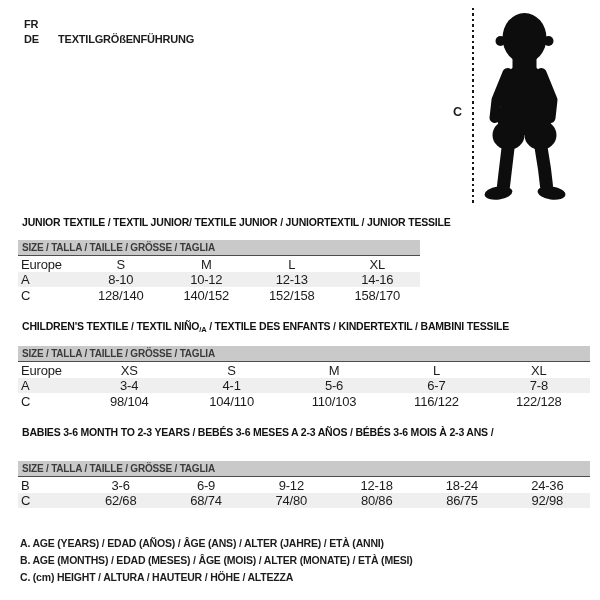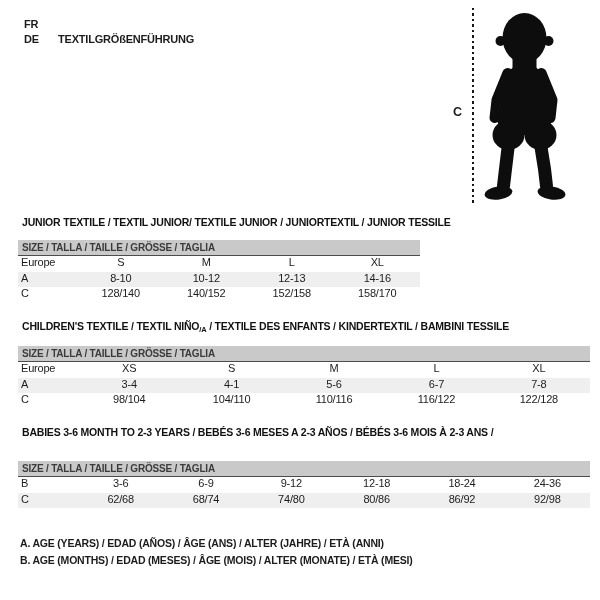--- a/index.html
+++ b/index.html
@@ -43,21 +43,21 @@
   .t2 { top: 346px; width: 572px; }
   .t3 { top: 461px; width: 572px; }
   .thead {
     height: 16px; line-height: 16px;
     background: #c9c9c9;
     border-bottom: 1px solid #4c4c4c;
     color: #3b3b3b;
     font-size: 10px; font-weight: 700; letter-spacing: -0.2px;
     padding-left: 4px;
   }
-  .trow { display: flex; height: 15.5px; align-items: flex-start; font-size: 11px; letter-spacing: -0.2px; }
+  .trow { display: flex; height: 15.5px; align-items: flex-end; font-size: 13px; letter-spacing: -0.2px; }
   .trow.alt { background: #efefef; }
   .tlabel { width: 60px; padding-left: 3px; text-align: left; }
   .tcell { flex: 1; text-align: center; }
 
   
   .notes { left: 20px; top: 535px; }
   .note-line { font-size: 10.5px; font-weight: 700; letter-spacing: -0.2px; height: 17px; line-height: 17px; white-space: nowrap; }
 </style>
 </head>
 <body>
@@ -144,21 +144,21 @@
     <div class="tcell">3-4</div>
     <div class="tcell">4-1</div>
     <div class="tcell">5-6</div>
     <div class="tcell">6-7</div>
     <div class="tcell">7-8</div>
   </div>
   <div class="trow">
     <div class="tlabel">C</div>
     <div class="tcell">98/104</div>
     <div class="tcell">104/110</div>
-    <div class="tcell">110/116</div>
+    <div class="tcell">110/103</div>
     <div class="tcell">116/122</div>
     <div class="tcell">122/128</div>
   </div>
 </div>
 
 <h2 class="abs sec-title title-babies">
   <div>BABIES 3-6 MONTH TO 2-3 YEARS / BEBÉS 3-6 MESES A 2-3 AÑOS / BÉBÉS 3-6 MOIS À 2-3 ANS /</div>
 </h2>
 <div class="abs size-table t3">
   <div class="thead">SIZE / TALLA / TAILLE / GRÖSSE / TAGLIA</div>
@@ -170,21 +170,22 @@
     <div class="tcell">12-18</div>
     <div class="tcell">18-24</div>
     <div class="tcell">24-36</div>
   </div>
   <div class="trow alt">
     <div class="tlabel">C</div>
     <div class="tcell">62/68</div>
     <div class="tcell">68/74</div>
     <div class="tcell">74/80</div>
     <div class="tcell">80/86</div>
-    <div class="tcell">86/92</div>
+    <div class="tcell">86/75</div>
     <div class="tcell">92/98</div>
   </div>
 </div>
 
 <div class="abs notes">
   <div class="note-line">A. AGE (YEARS) / EDAD (AÑOS) / ÂGE (ANS) / ALTER (JAHRE) / ETÀ (ANNI)</div>
   <div class="note-line">B. AGE (MONTHS) / EDAD (MESES) / ÂGE (MOIS) / ALTER (MONATE) / ETÀ (MESI)</div>
+  <div class="note-line">C. (cm) HEIGHT / ALTURA / HAUTEUR / HÖHE / ALTEZZA</div>
 </div>
 
 </body></html>

